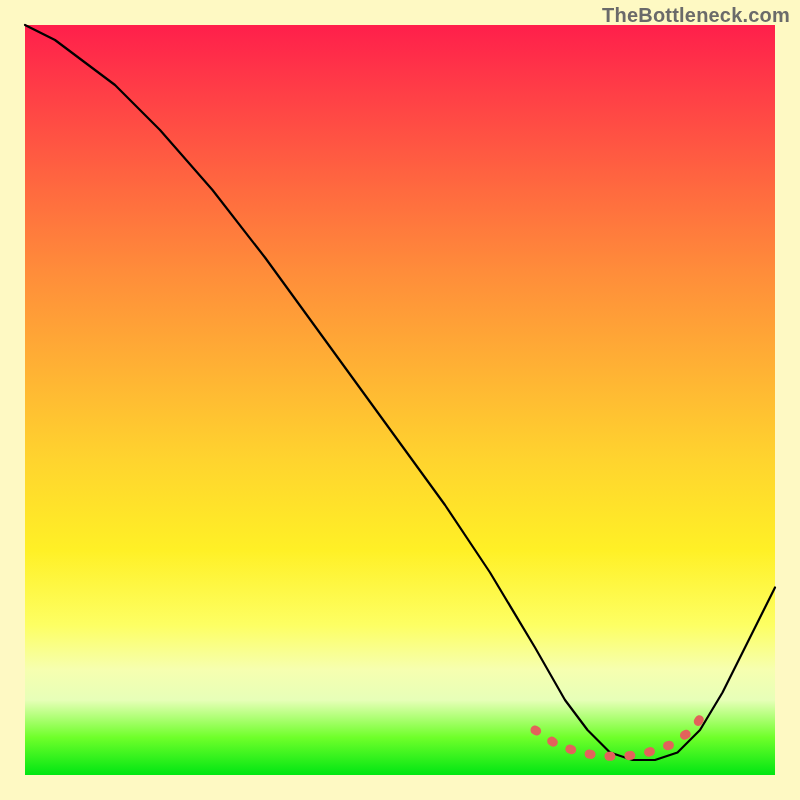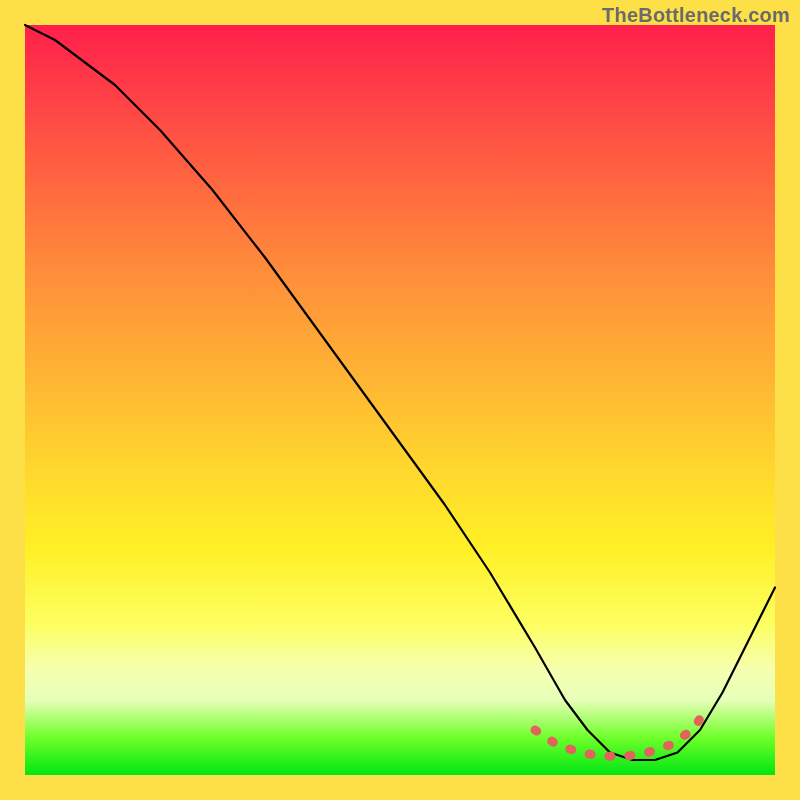--- a/index.html
+++ b/index.html
@@ -10,21 +10,21 @@
     background: #000;
     overflow: hidden;
     font-family: Arial, Helvetica, sans-serif;
   }
   .frame {
     position: absolute;
     left: 0;
     top: 0;
     width: 800px;
     height: 800px;
-    background: #fde047;
+    background: #fef9c3;
   }
   .plot-area {
     position: absolute;
     left: 25px;
     top: 25px;
     width: 750px;
     height: 750px;
     
     background: linear-gradient(
       to bottom,

